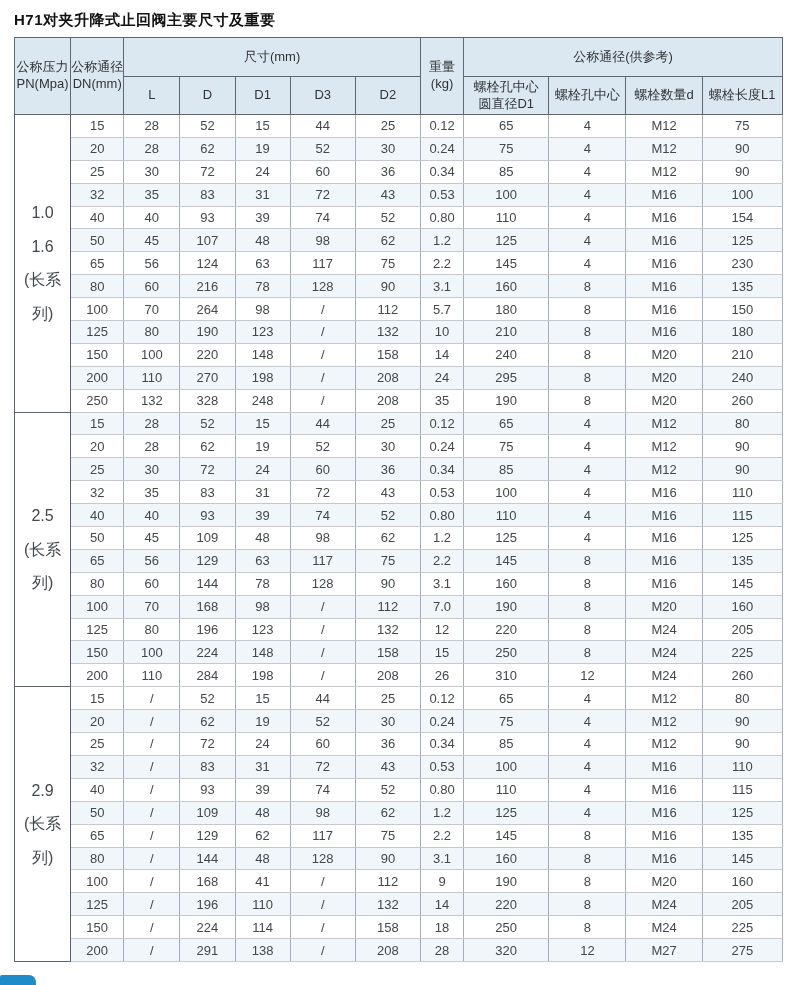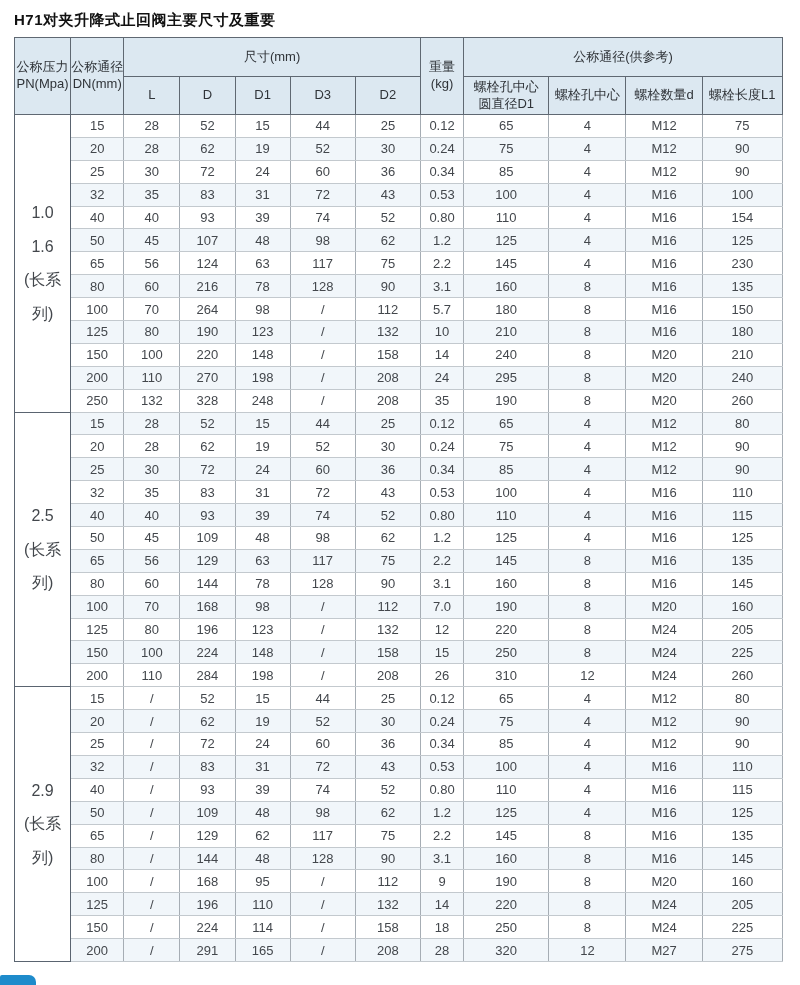--- a/index.html
+++ b/index.html
@@ -555,21 +555,21 @@
           <td>3.1</td>
           <td>160</td>
           <td>8</td>
           <td>M16</td>
           <td>145</td>
         </tr>
         <tr>
           <td>100</td>
           <td>/</td>
           <td>168</td>
-          <td>95</td>
+          <td>41</td>
           <td>/</td>
           <td>112</td>
           <td>9</td>
           <td>190</td>
           <td>8</td>
           <td>M20</td>
           <td>160</td>
         </tr>
         <tr class="stripe">
           <td>125</td>
@@ -594,21 +594,21 @@
           <td>18</td>
           <td>250</td>
           <td>8</td>
           <td>M24</td>
           <td>225</td>
         </tr>
         <tr class="stripe">
           <td>200</td>
           <td>/</td>
           <td>291</td>
-          <td>165</td>
+          <td>138</td>
           <td>/</td>
           <td>208</td>
           <td>28</td>
           <td>320</td>
           <td>12</td>
           <td>M27</td>
           <td>275</td>
         </tr>
       </tbody>
     </table>

